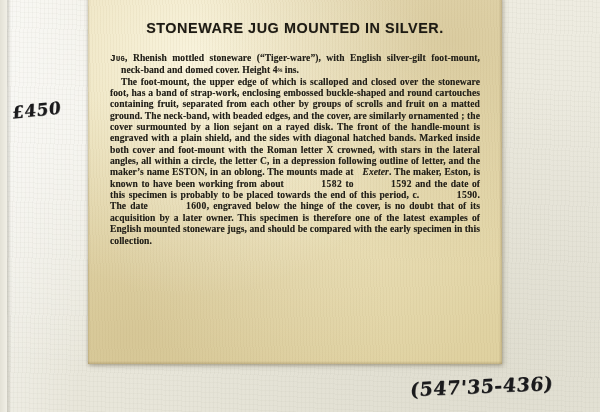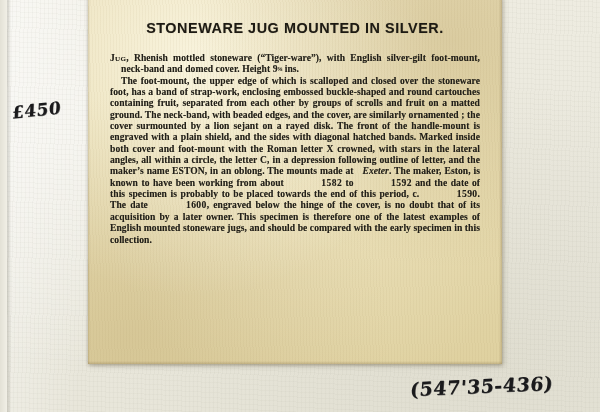--- a/index.html
+++ b/index.html
@@ -115,20 +115,21 @@
   .para {
     margin: 0;
     text-indent: 11px;
   }
   .para.first {
     text-indent: 0;
     padding-left: 11px;
   }
   .para.first .hang {
     margin-left: -11px;
+    font-family: Liberation Mono, monospace;
   }
   .smallcaps {
     font-variant: small-caps;
     font-weight: bold;
     letter-spacing: 0.3px;
   }
   .italic { font-style: italic; margin-left: 6px; }
   .oldnum { letter-spacing: 0.4px; margin-left: 34px; }
   .frac {
     font-size: 6.6px;
@@ -170,21 +171,21 @@
   <div class="clipping">
     <div class="clipping-texture"></div>
     <div class="clip-edge-l"></div>
     <div class="clip-edge-r"></div>
     <div class="clip-edge-b"></div>
 
     <div class="clip-inner">
       <h1 class="headline">STONEWARE JUG MOUNTED IN SILVER.</h1>
 
       <div class="body-text">
-        <p class="para first"><span class="smallcaps hang">Jug</span><span>, Rhenish mottled stoneware (“Tiger-ware”), with English silver-gilt foot-mount, neck-band and domed cover. Height 9</span><span class="frac">⅜</span><span> ins.</span></p>
+        <p class="para first"><span class="smallcaps hang">Jug</span><span>, Rhenish mottled stoneware (“Tiger-ware”), with English silver-gilt foot-mount, neck-band and domed cover. Height 4</span><span class="frac">⅜</span><span> ins.</span></p>
 
         <p class="para"><span>The foot-mount, the upper edge of which is scalloped and closed over the stoneware foot, has a band of strap-work, enclosing embossed buckle-shaped and round cartouches containing fruit, separated from each other by groups of scrolls and fruit on a matted ground.  The neck-band, with beaded edges, and the cover, are similarly ornamented ; the cover surmounted by a lion sejant on a rayed disk.  The front of the handle-mount is engraved with a plain shield, and the sides with diagonal hatched bands.  Marked inside both cover and foot-mount with the Roman letter X crowned, with stars in the lateral angles, all within a circle, the letter C, in a depression following outline of letter, and the maker’s name ESTON, in an oblong.  The mounts made at </span><span class="italic">Exeter</span><span>.  The maker, Eston, is known to have been working from about </span><span class="oldnum">1582</span><span> to </span><span class="oldnum">1592</span><span> and the date of this specimen is probably to be placed towards the end of this period, c. </span><span class="oldnum">1590</span><span>.  The date </span><span class="oldnum">1600</span><span>, engraved below the hinge of the cover, is no doubt that of its acquisition by a later owner.  This specimen is therefore one of the latest examples of English mounted stoneware jugs, and should be compared with the early specimen in this collection.</span></p>
       </div>
     </div>
   </div>
 
   <div class="handwriting hand-price">£450</div>
 
   <div class="handwriting hand-ref">(547'35-436)</div>
 </div>

